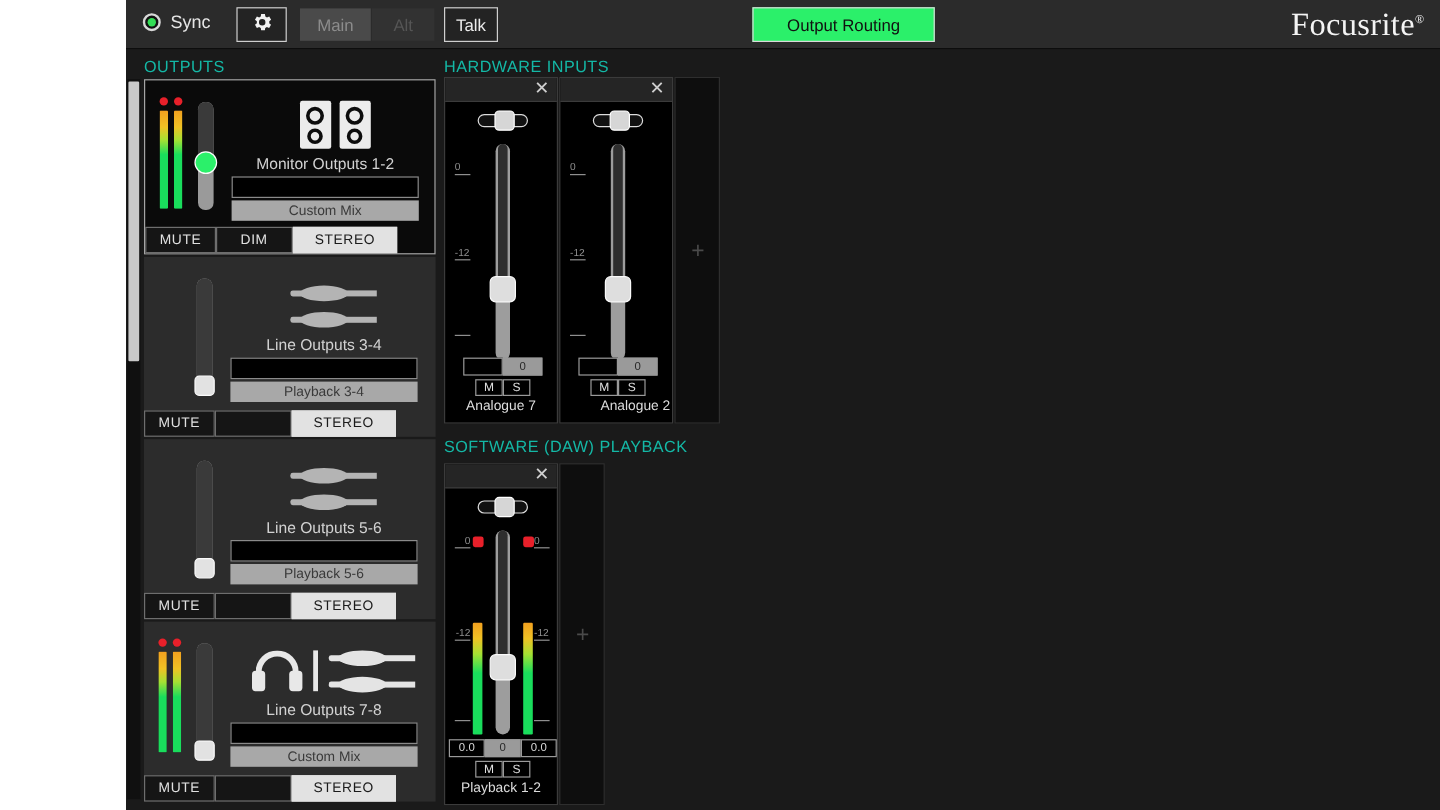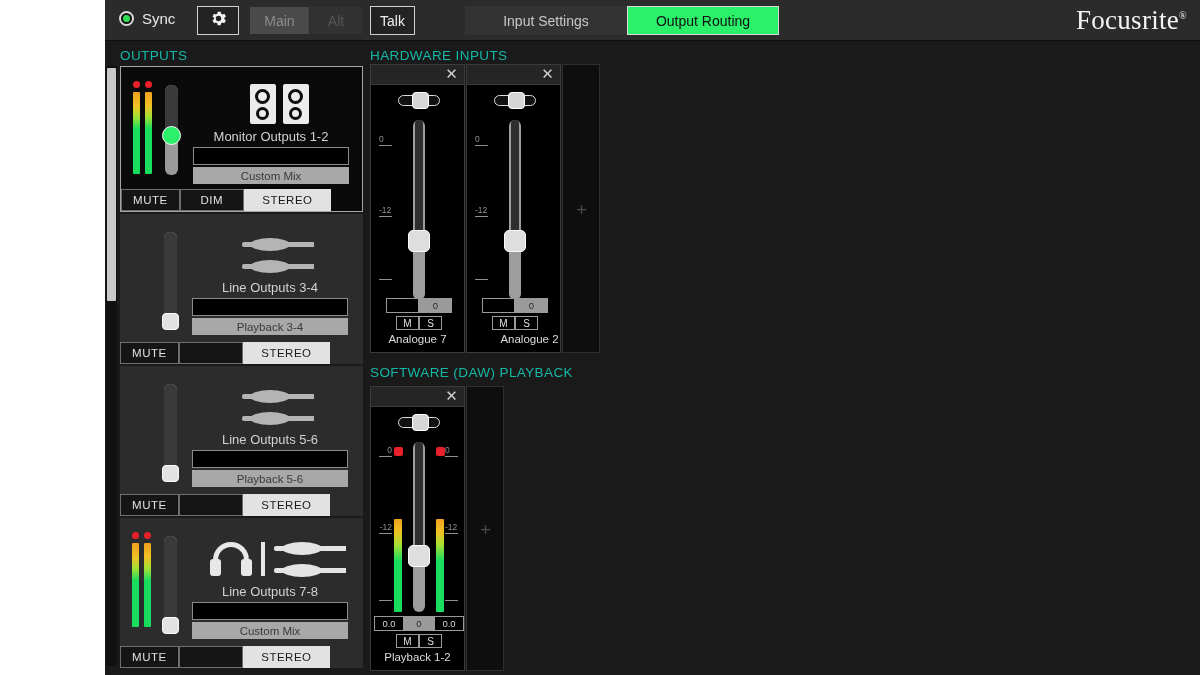--- a/index.html
+++ b/index.html
@@ -246,21 +246,20 @@
         <svg viewBox="0 0 24 24">
             <path d="M19.4 13a7.6 7.6 0 000-2l2-1.6-2-3.4-2.4 1a7.6 7.6 0 00-1.7-1l-.4-2.6H10.9l-.4 2.6a7.6 7.6 0 00-1.7 1l-2.4-1-2 3.4L6.4 11a7.6 7.6 0 000 2l-2 1.6 2 3.4 2.4-1a7.6 7.6 0 001.7 1l.4 2.6h3.9l.4-2.6a7.6 7.6 0 001.7-1l2.4 1 2-3.4-2-1.6zM12 15.4A3.4 3.4 0 1115.4 12 3.4 3.4 0 0112 15.4z"></path>
           </svg>
       </span>
     </div>
 
     <div class="seg seg-main">Main</div>
     <div class="seg seg-alt">Alt</div>
     <div class="talk-btn">Talk</div>
 
-    <div class="tab tab-input">Input Settings</div>
     <div class="tab tab-output">Output Routing</div>
 
     <div class="logo"><span>Focusrite</span><sup>®</sup></div>
   </div>
 
   <div class="sec-title" style="left:15px; top:48px;">OUTPUTS</div>
   <div class="sec-title" style="left:265px; top:48px;">HARDWARE INPUTS</div>
   <div class="sec-title" style="left:265px; top:365px;">SOFTWARE (DAW) PLAYBACK</div>
 
   <div class="scrollbar">

